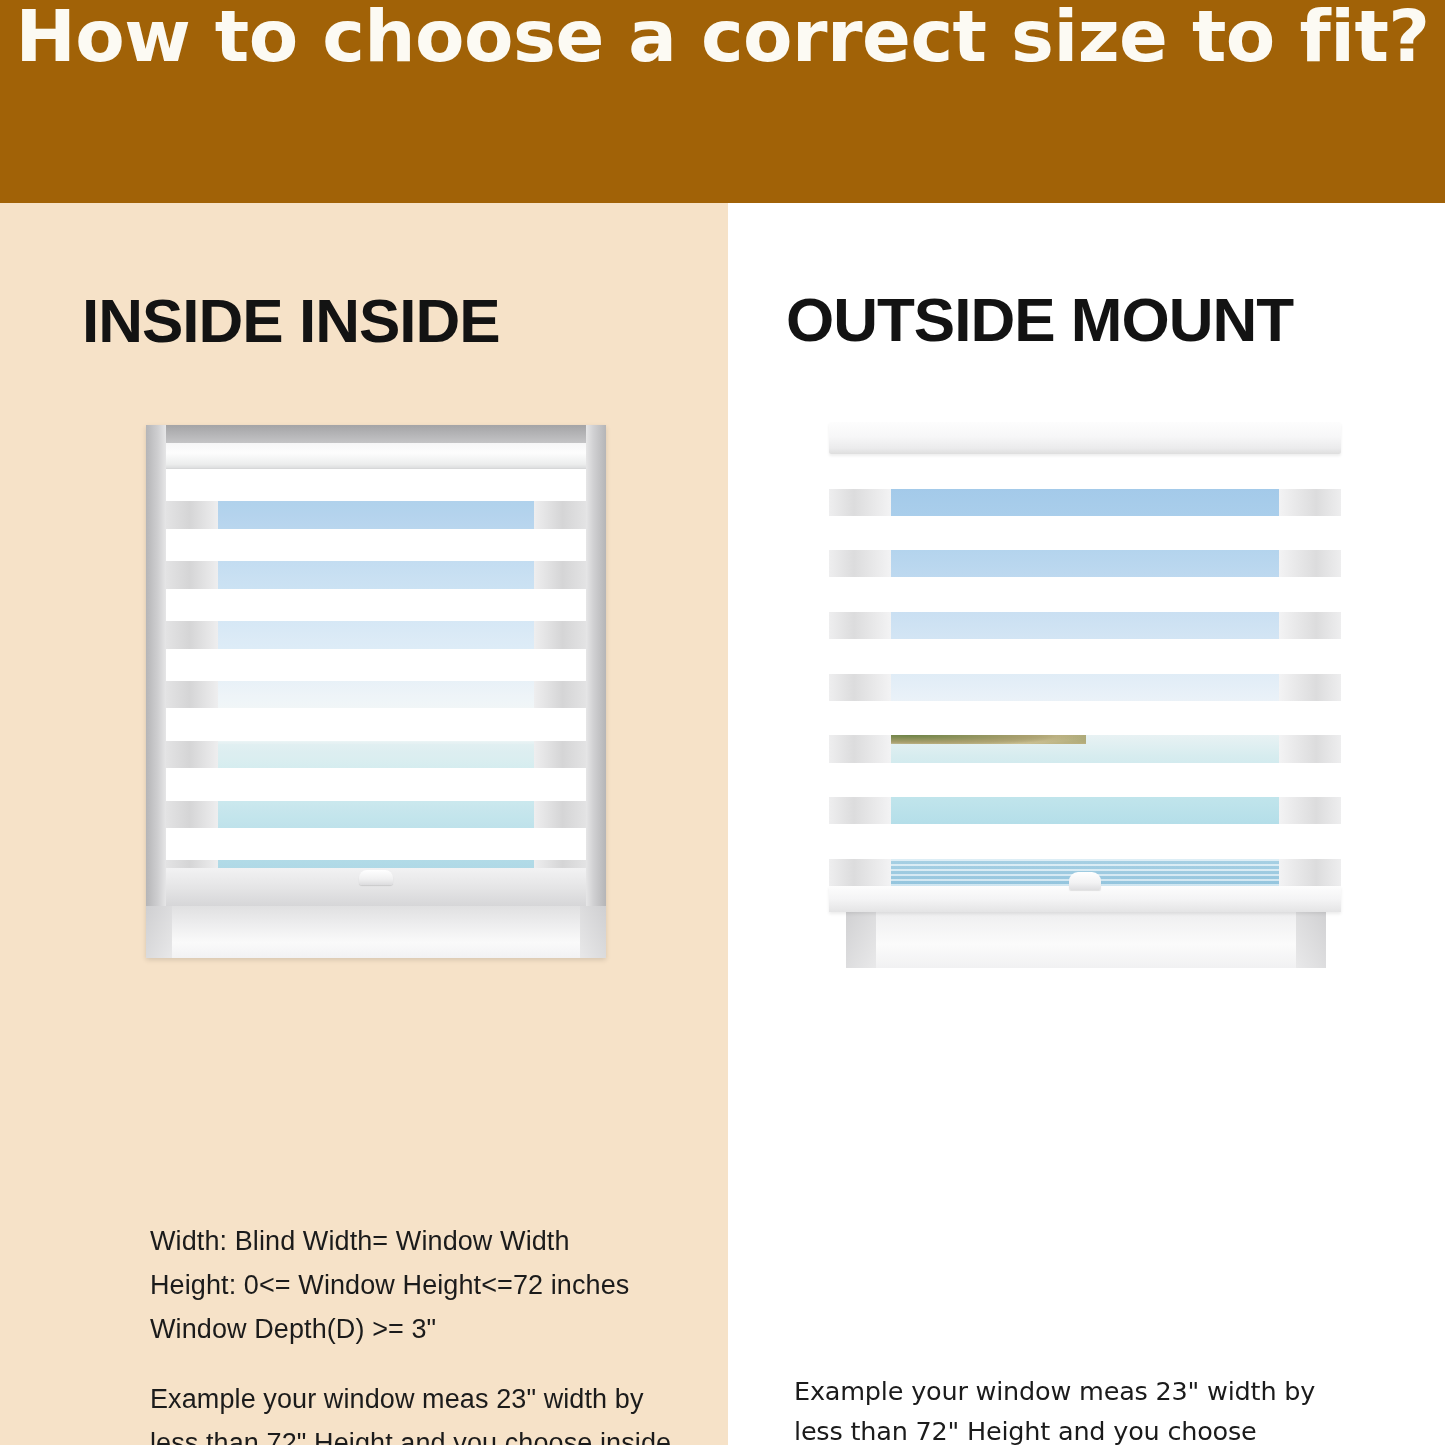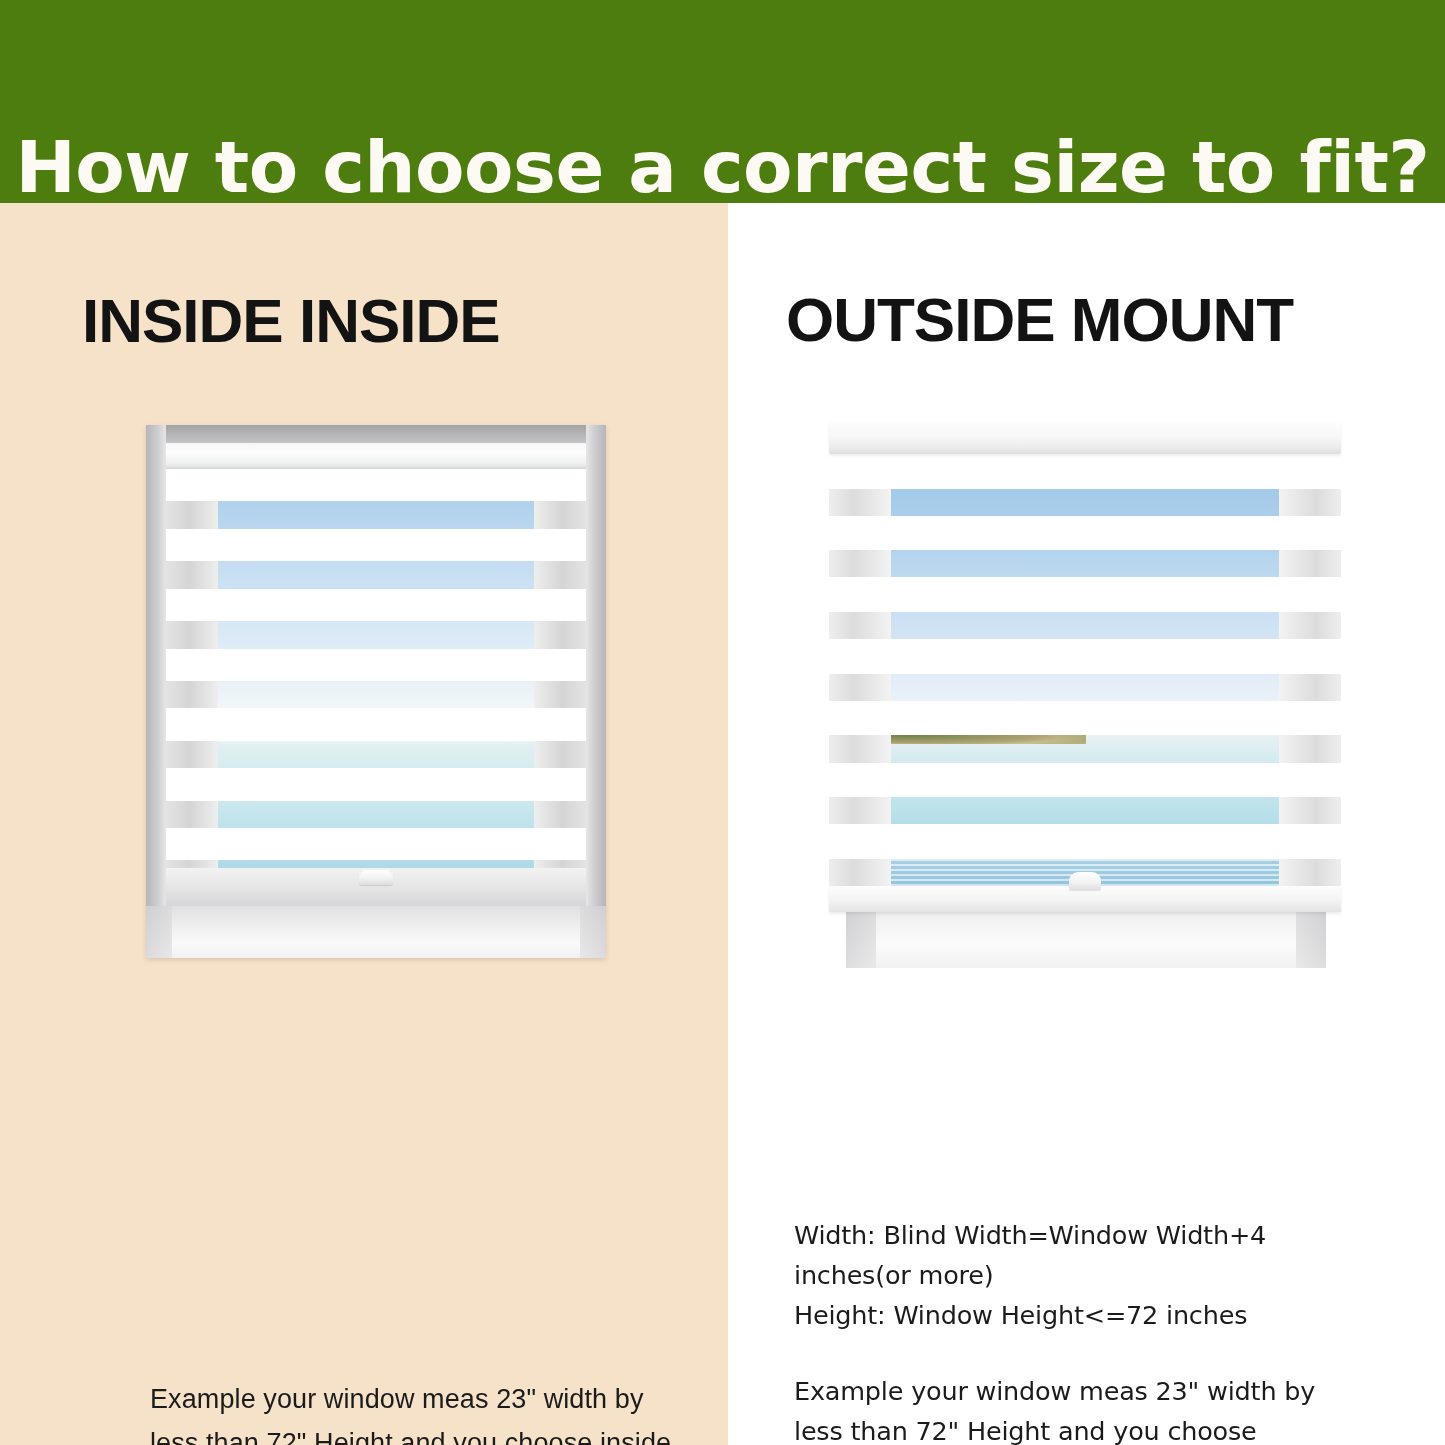--- a/index.html
+++ b/index.html
@@ -20,23 +20,23 @@
     background: #ffffff;
     overflow: hidden;
   }
 
   
   #header-banner {
     position: absolute;
     left: 0; top: 0;
     width: 1445px;
     height: 203px;
-    background: #4d7c0f;
+    background: #a16207;
     display: flex;
-    align-items: flex-end;
+    align-items: flex-start;
     justify-content: center;
   }
   #header-title {
     font-family: "DejaVu Sans", sans-serif;
     font-weight: bold;
     font-size: 72px;
     line-height: 1;
     color: #FCFAF3;
     letter-spacing: -0.5px;
     white-space: nowrap;
@@ -441,20 +441,23 @@
           </div>
         <div class="im-headrail"></div>
       </div>
 
       <div class="im-bottomrail">
         <div class="im-handle"></div>
       </div>
       <div class="im-sill"></div>
     </div>
 
+    <div class="text-block left-text" id="specs-inside">Width: Blind Width= Window Width
+Height: 0&lt;= Window Height&lt;=72 inches
+Window Depth(D) &gt;= 3"</div>
 
     <div class="text-block left-text" id="example-inside">Example your window meas 23" width by less than 72" Height and you choose inside mount.
 Blind Width=23"
 Blind Height=72"</div>
   </div>
 
   <div id="panel-outside">
 
     <div class="panel-heading" id="heading-outside">OUTSIDE MOUNT</div>
 
@@ -507,21 +510,19 @@
             <div class="om-tab-l"></div>
             <div class="om-tab-r"></div>
           </div>
         </div>
       <div class="om-headrail"></div>
       <div class="om-bottomrail">
         <div class="om-handle"></div>
       </div>
     </div>
 
-    <div class="text-block right-text" id="specs-outside">Width: Blind Width=Window Width+4 inches(or more)
-Height: Window Height&lt;=72 inches</div>
 
     <div class="text-block right-text" id="example-outside">Example your window meas 23" width by less than 72" Height and you choose outside mount.
 Blind Width=23"+4";
 Blind Height=72"</div>
   </div>
 
 </div>
 
 </body></html>

